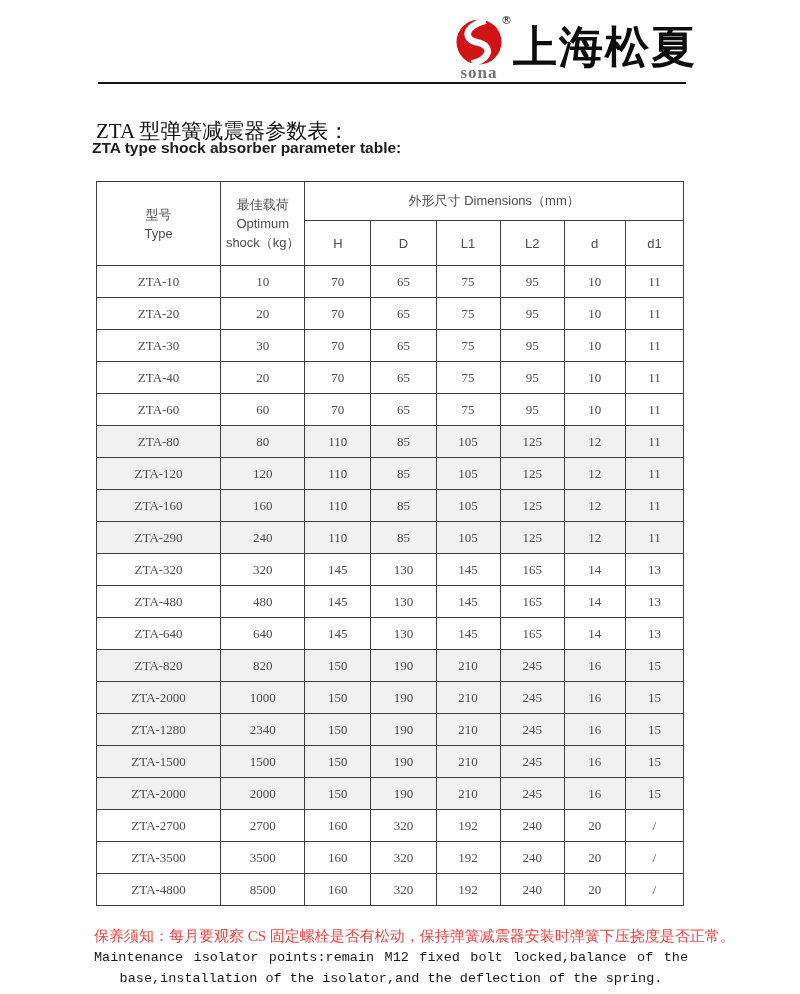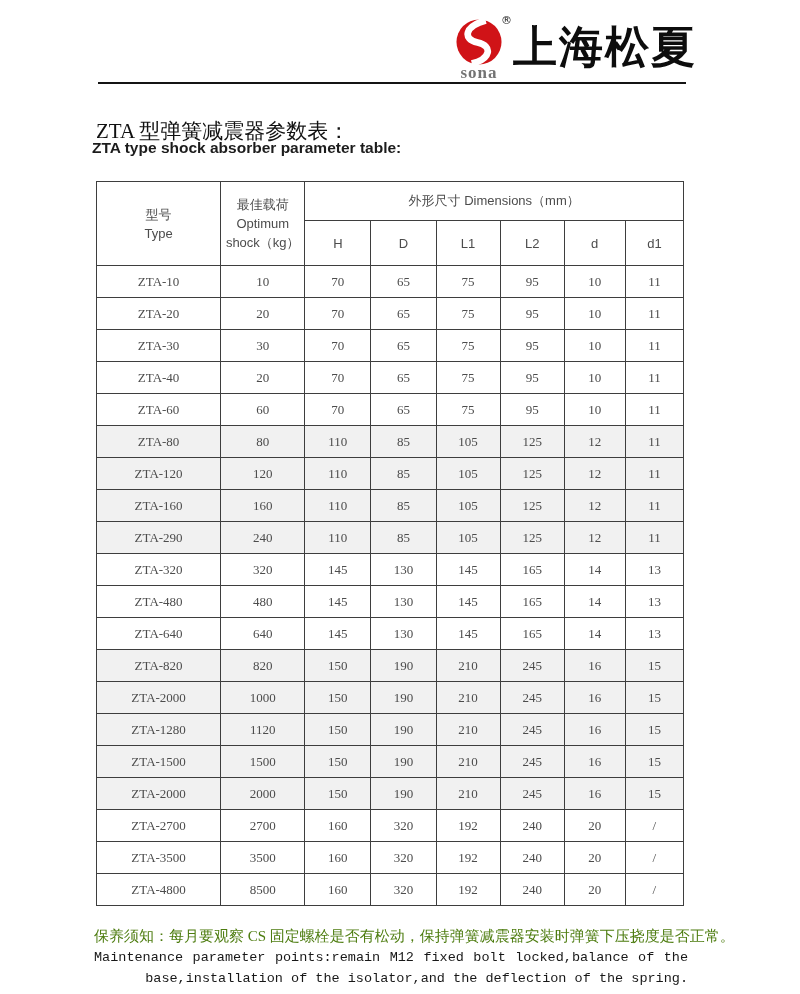--- a/index.html
+++ b/index.html
@@ -33,26 +33,26 @@
                font-weight:400;background:#fff;}
   table.params thead tr.h1 th{height:38px;}
   table.params thead tr.h2 th{height:44px;}
   table.params tbody tr{height:32px;font-family:Liberation Serif, serif;}
   table.params tbody tr.shaded td{background:#f1f1f1;}
   .zh{font-family:"Liberation Serif",serif;}
   .hdr-line{line-height:19px;}
 
   
   .footer{position:absolute;left:94px;top:925px;width:594px;}
-  .footer-zh{font-family:"Liberation Serif",serif;font-size:15px;color:#4d7c0f;
+  .footer-zh{font-family:"Liberation Serif",serif;font-size:15px;color:#ef4444;
              line-height:22px;white-space:nowrap;}
   .footer-en1{font-family:"Liberation Mono",monospace;font-size:13.5px;color:#181818;
               line-height:21px;text-align:justify;text-align-last:justify;white-space:normal;}
   .footer-en2{font-family:"Liberation Mono",monospace;font-size:13.5px;color:#181818;
-              line-height:21px;text-align:right;}
+              line-height:21px;text-align:center;}
 </style>
 </head>
 <body>
 
 <div class="page">
 
   <div class="logo-block">
     <div class="logo-mark">
       <span class="reg-mark">®</span>
       <svg width="46" height="46" viewBox="0 0 48 48">
@@ -237,21 +237,21 @@
           <td>1000</td>
           <td>150</td>
           <td>190</td>
           <td>210</td>
           <td>245</td>
           <td>16</td>
           <td>15</td>
         </tr>
         <tr class="shaded">
           <td>ZTA-1280</td>
-          <td>1120</td>
+          <td>2340</td>
           <td>150</td>
           <td>190</td>
           <td>210</td>
           <td>245</td>
           <td>16</td>
           <td>15</td>
         </tr>
         <tr class="shaded">
           <td>ZTA-1500</td>
           <td>1500</td>
@@ -300,17 +300,17 @@
           <td>192</td>
           <td>240</td>
           <td>20</td>
           <td>/</td>
         </tr>
       </tbody>
   </table>
 
   <div class="footer">
     <div class="footer-zh">保养须知：每月要观察 CS 固定螺栓是否有松动，保持弹簧减震器安装时弹簧下压挠度是否正常。</div>
-    <div class="footer-en1">Maintenance parameter points:remain M12 fixed bolt locked,balance of the</div>
+    <div class="footer-en1">Maintenance isolator points:remain M12 fixed bolt locked,balance of the</div>
     <div class="footer-en2">base,installation of the isolator,and the deflection of the spring.</div>
   </div>
 
 </div>
 
 </body></html>

